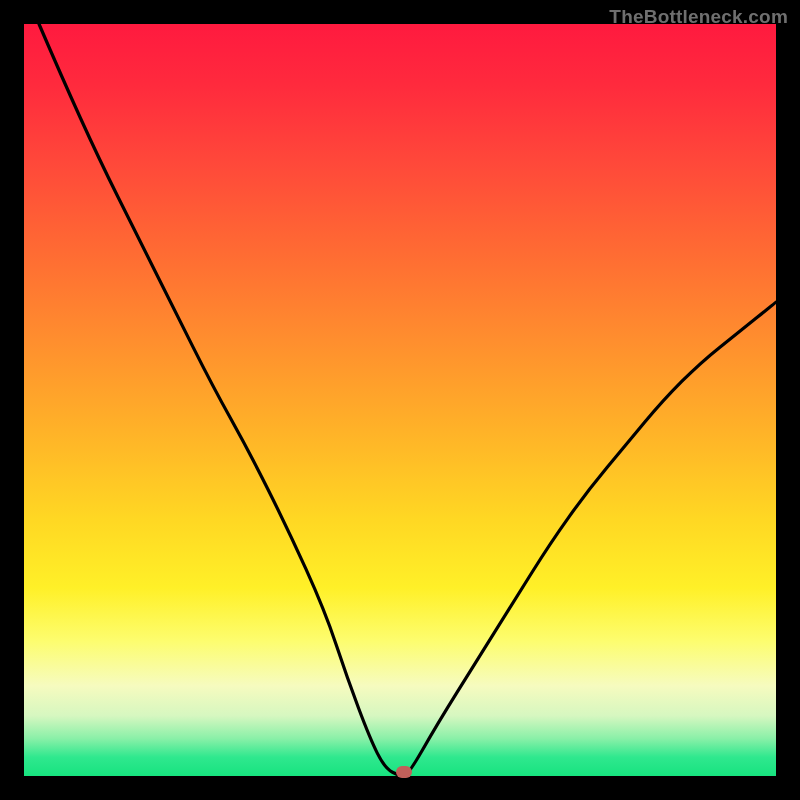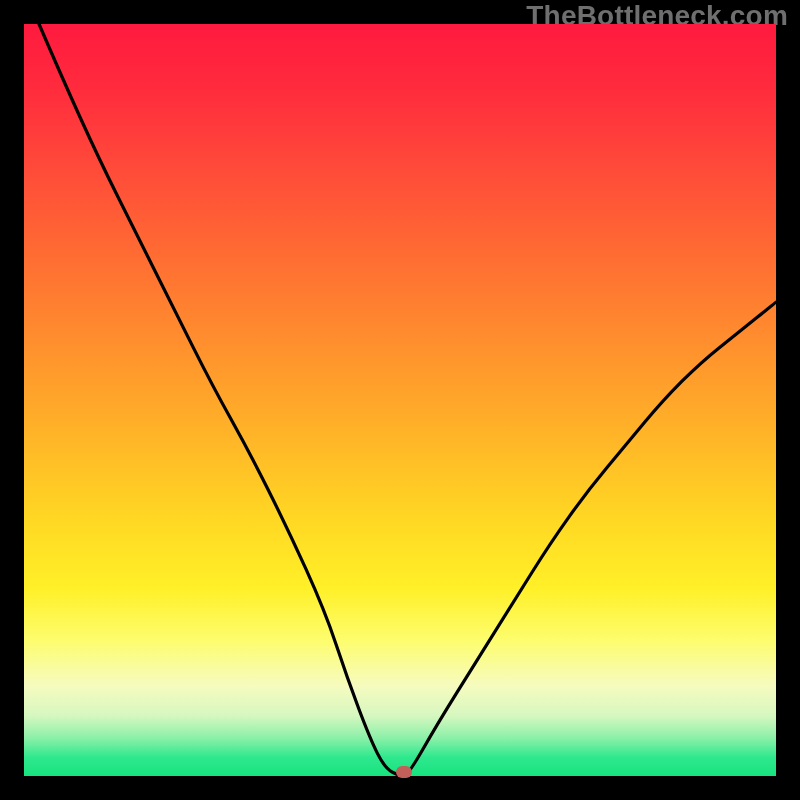--- a/index.html
+++ b/index.html
@@ -39,24 +39,24 @@
       #fdfd6e 82%,
       #f6fbbf 88%,
       #d6f7c0 92%,
       #8af0a8 95%,
       #2fe88e 97.5%,
       #17e37f 100%
     );
   }
   .attribution {
     position: absolute;
-    top: 0;
+    top: 6px;
     right: 12px;
     color: #6f6f6f;
-    font-size: 28px;
+    font-size: 19px;
     font-weight: 600;
     letter-spacing: 0.2px;
     user-select: none;
   }
   svg.curve {
     position: absolute;
     left: 0;
     top: 0;
     width: 752px;
     height: 752px;

